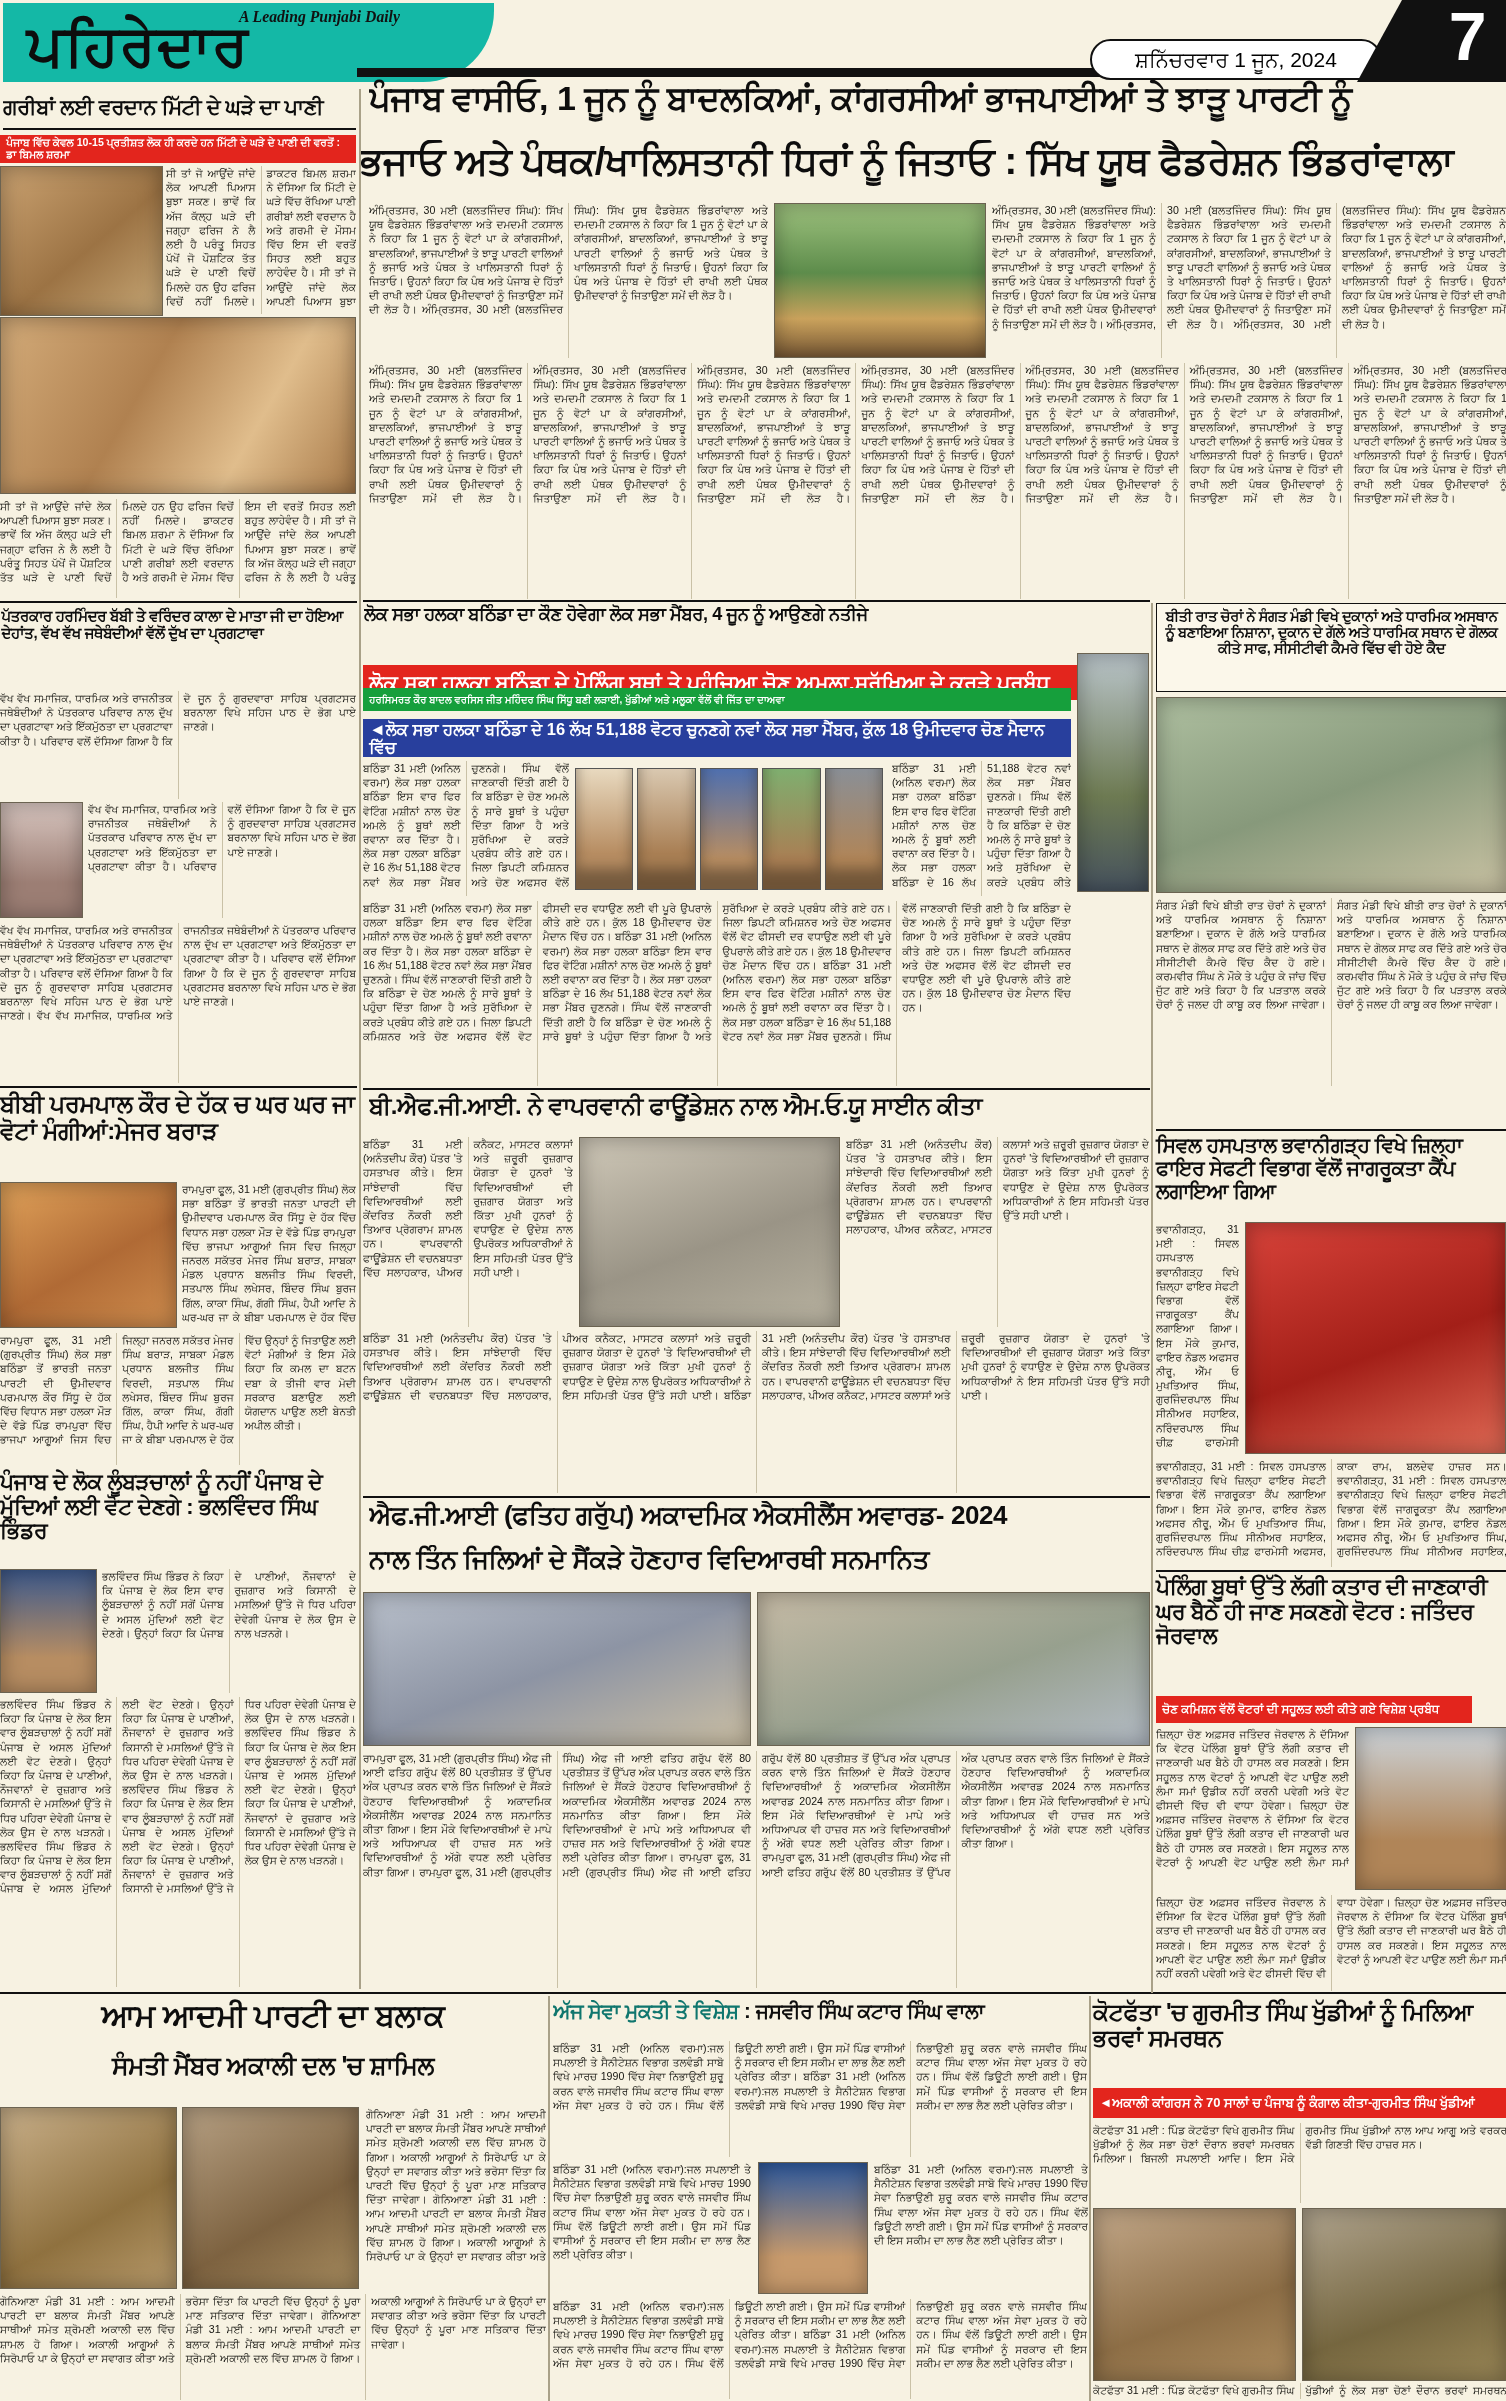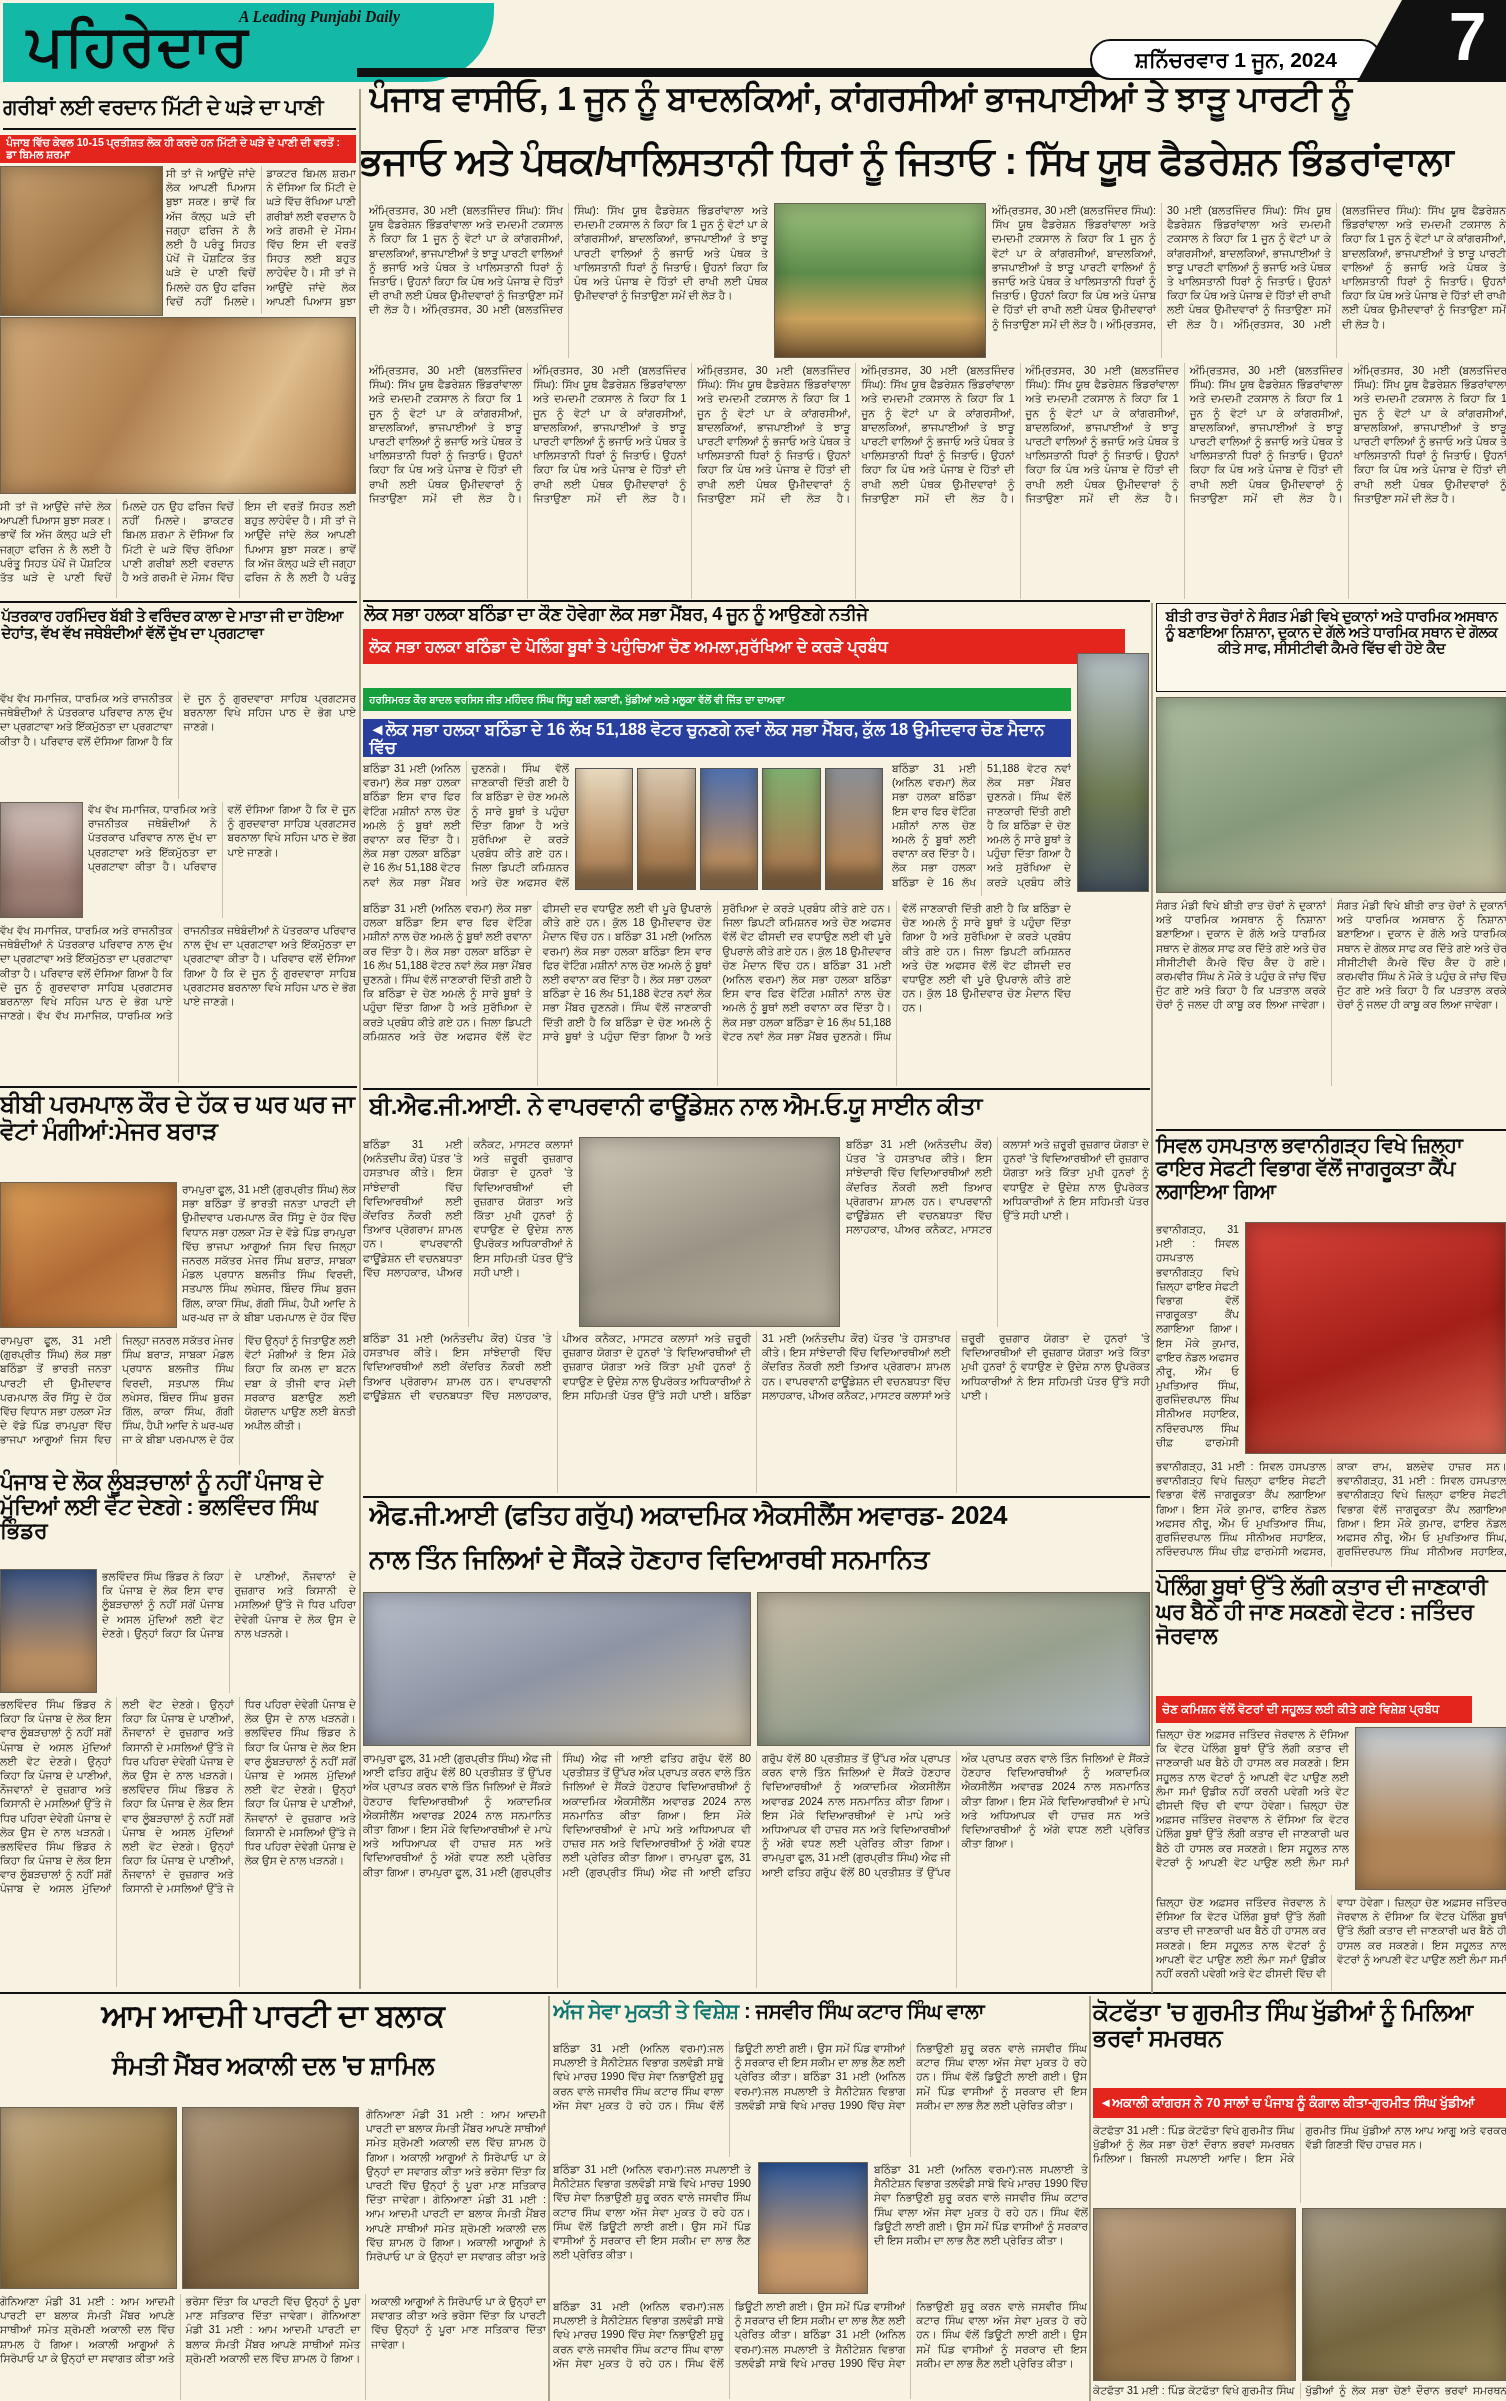--- a/index.html
+++ b/index.html
@@ -10,21 +10,21 @@
   .nw{white-space:nowrap;overflow:hidden}
   .bd{font-size:10.6px;line-height:1.34;color:#14140f;text-align:justify;overflow:hidden;column-gap:11px;column-rule:0.8px solid #c9c1a6}
   .c1{column-count:1}.c2{column-count:2}.c3{column-count:3}.c4{column-count:4}.c7{column-count:7}
   .ban{color:#fff;font-weight:bold;display:flex;align-items:center;padding:0.8px 6.3px;overflow:hidden;line-height:1.1}
   .red{background:#e3251d}.green{background:#169f3c}.blue{background:#283f9d}
   .photo{border:0.8px solid #6b6351;box-shadow:inset 0 0 22px rgba(0,0,0,.35)}
   .vr{background:#a9a188;width:1.6px}
   .hr{background:#111}
   .cands{display:flex;gap:3.9px}
   .cand{flex:1;border:0.8px solid #555;box-shadow:inset 0 -20.4px 14px rgba(40,30,20,.45)}
-  .pill{background:#fff;border:2.4px solid #111;border-radius:22px;display:flex;align-items:center;justify-content:center;font-weight:bold}
+  .pill{background:#fff;border:2.4px solid #111;border-radius:22px;display:flex;align-items:center;justify-content:center;font-weight:normal}
   .wedge{background:#111;clip-path:polygon(30% 0,100% 0,100% 100%,0 100%);display:flex;align-items:flex-start;justify-content:flex-end}
 </style>
 </head>
 <body>
 
 <div id="page">
 
   <div class="s" style="left:0;top:0;width:1506px;height:88px">
     <div class="s" style="left:3.1px;top:3.1px;width:491px;height:79px;background:#14b8a6;border-radius:0 0 71px 0">
       <div class="s" style="left:236px;top:4.7px;font-family:'Liberation Serif','DejaVu Serif',serif;font-style:italic;font-weight:bold;font-size:15.7px;color:#111">A Leading Punjabi Daily</div>
@@ -48,21 +48,21 @@
 
   <div class="s hl nw" style="left:369px;top:79px;width:1138px;height:57px;font-size:34px">ਪੰਜਾਬ ਵਾਸੀਓ, 1 ਜੂਨ ਨੂੰ ਬਾਦਲਕਿਆਂ, ਕਾਂਗਰਸੀਆਂ ਭਾਜਪਾਈਆਂ ਤੇ ਝਾੜੂ ਪਾਰਟੀ ਨੂੰ</div>
   <div class="s hl nw" style="left:360px;top:140px;width:1138px;height:57px;font-size:38px">ਭਜਾਓ ਅਤੇ ਪੰਥਕ/ਖਾਲਿਸਤਾਨੀ ਧਿਰਾਂ ਨੂੰ ਜਿਤਾਓ : ਸਿੱਖ ਯੂਥ ਫੈਡਰੇਸ਼ਨ ਭਿੰਡਰਾਂਵਾਲਾ</div>
   <div class="s bd c2" style="left:369px;top:203px;width:399px;height:155px">ਅੰਮ੍ਰਿਤਸਰ, 30 ਮਈ (ਬਲਤਜਿੰਦਰ ਸਿੰਘ): ਸਿੱਖ ਯੂਥ ਫੈਡਰੇਸ਼ਨ ਭਿੰਡਰਾਂਵਾਲਾ ਅਤੇ ਦਮਦਮੀ ਟਕਸਾਲ ਨੇ ਕਿਹਾ ਕਿ 1 ਜੂਨ ਨੂੰ ਵੋਟਾਂ ਪਾ ਕੇ ਕਾਂਗਰਸੀਆਂ, ਬਾਦਲਕਿਆਂ, ਭਾਜਪਾਈਆਂ ਤੇ ਝਾੜੂ ਪਾਰਟੀ ਵਾਲਿਆਂ ਨੂੰ ਭਜਾਓ ਅਤੇ ਪੰਥਕ ਤੇ ਖਾਲਿਸਤਾਨੀ ਧਿਰਾਂ ਨੂੰ ਜਿਤਾਓ। ਉਹਨਾਂ ਕਿਹਾ ਕਿ ਪੰਥ ਅਤੇ ਪੰਜਾਬ ਦੇ ਹਿੱਤਾਂ ਦੀ ਰਾਖੀ ਲਈ ਪੰਥਕ ਉਮੀਦਵਾਰਾਂ ਨੂੰ ਜਿਤਾਉਣਾ ਸਮੇਂ ਦੀ ਲੋੜ ਹੈ। ਅੰਮ੍ਰਿਤਸਰ, 30 ਮਈ (ਬਲਤਜਿੰਦਰ ਸਿੰਘ): ਸਿੱਖ ਯੂਥ ਫੈਡਰੇਸ਼ਨ ਭਿੰਡਰਾਂਵਾਲਾ ਅਤੇ ਦਮਦਮੀ ਟਕਸਾਲ ਨੇ ਕਿਹਾ ਕਿ 1 ਜੂਨ ਨੂੰ ਵੋਟਾਂ ਪਾ ਕੇ ਕਾਂਗਰਸੀਆਂ, ਬਾਦਲਕਿਆਂ, ਭਾਜਪਾਈਆਂ ਤੇ ਝਾੜੂ ਪਾਰਟੀ ਵਾਲਿਆਂ ਨੂੰ ਭਜਾਓ ਅਤੇ ਪੰਥਕ ਤੇ ਖਾਲਿਸਤਾਨੀ ਧਿਰਾਂ ਨੂੰ ਜਿਤਾਓ। ਉਹਨਾਂ ਕਿਹਾ ਕਿ ਪੰਥ ਅਤੇ ਪੰਜਾਬ ਦੇ ਹਿੱਤਾਂ ਦੀ ਰਾਖੀ ਲਈ ਪੰਥਕ ਉਮੀਦਵਾਰਾਂ ਨੂੰ ਜਿਤਾਉਣਾ ਸਮੇਂ ਦੀ ਲੋੜ ਹੈ। </div>
   <div class="s photo" style="left:774px;top:203px;width:212px;height:155px;background:linear-gradient(180deg,#9ec27e,#5d8c4b 45%,#caa25c 75%,#7a5a36)"></div>
   <div class="s bd c3" style="left:992px;top:203px;width:514px;height:155px">ਅੰਮ੍ਰਿਤਸਰ, 30 ਮਈ (ਬਲਤਜਿੰਦਰ ਸਿੰਘ): ਸਿੱਖ ਯੂਥ ਫੈਡਰੇਸ਼ਨ ਭਿੰਡਰਾਂਵਾਲਾ ਅਤੇ ਦਮਦਮੀ ਟਕਸਾਲ ਨੇ ਕਿਹਾ ਕਿ 1 ਜੂਨ ਨੂੰ ਵੋਟਾਂ ਪਾ ਕੇ ਕਾਂਗਰਸੀਆਂ, ਬਾਦਲਕਿਆਂ, ਭਾਜਪਾਈਆਂ ਤੇ ਝਾੜੂ ਪਾਰਟੀ ਵਾਲਿਆਂ ਨੂੰ ਭਜਾਓ ਅਤੇ ਪੰਥਕ ਤੇ ਖਾਲਿਸਤਾਨੀ ਧਿਰਾਂ ਨੂੰ ਜਿਤਾਓ। ਉਹਨਾਂ ਕਿਹਾ ਕਿ ਪੰਥ ਅਤੇ ਪੰਜਾਬ ਦੇ ਹਿੱਤਾਂ ਦੀ ਰਾਖੀ ਲਈ ਪੰਥਕ ਉਮੀਦਵਾਰਾਂ ਨੂੰ ਜਿਤਾਉਣਾ ਸਮੇਂ ਦੀ ਲੋੜ ਹੈ। ਅੰਮ੍ਰਿਤਸਰ, 30 ਮਈ (ਬਲਤਜਿੰਦਰ ਸਿੰਘ): ਸਿੱਖ ਯੂਥ ਫੈਡਰੇਸ਼ਨ ਭਿੰਡਰਾਂਵਾਲਾ ਅਤੇ ਦਮਦਮੀ ਟਕਸਾਲ ਨੇ ਕਿਹਾ ਕਿ 1 ਜੂਨ ਨੂੰ ਵੋਟਾਂ ਪਾ ਕੇ ਕਾਂਗਰਸੀਆਂ, ਬਾਦਲਕਿਆਂ, ਭਾਜਪਾਈਆਂ ਤੇ ਝਾੜੂ ਪਾਰਟੀ ਵਾਲਿਆਂ ਨੂੰ ਭਜਾਓ ਅਤੇ ਪੰਥਕ ਤੇ ਖਾਲਿਸਤਾਨੀ ਧਿਰਾਂ ਨੂੰ ਜਿਤਾਓ। ਉਹਨਾਂ ਕਿਹਾ ਕਿ ਪੰਥ ਅਤੇ ਪੰਜਾਬ ਦੇ ਹਿੱਤਾਂ ਦੀ ਰਾਖੀ ਲਈ ਪੰਥਕ ਉਮੀਦਵਾਰਾਂ ਨੂੰ ਜਿਤਾਉਣਾ ਸਮੇਂ ਦੀ ਲੋੜ ਹੈ। ਅੰਮ੍ਰਿਤਸਰ, 30 ਮਈ (ਬਲਤਜਿੰਦਰ ਸਿੰਘ): ਸਿੱਖ ਯੂਥ ਫੈਡਰੇਸ਼ਨ ਭਿੰਡਰਾਂਵਾਲਾ ਅਤੇ ਦਮਦਮੀ ਟਕਸਾਲ ਨੇ ਕਿਹਾ ਕਿ 1 ਜੂਨ ਨੂੰ ਵੋਟਾਂ ਪਾ ਕੇ ਕਾਂਗਰਸੀਆਂ, ਬਾਦਲਕਿਆਂ, ਭਾਜਪਾਈਆਂ ਤੇ ਝਾੜੂ ਪਾਰਟੀ ਵਾਲਿਆਂ ਨੂੰ ਭਜਾਓ ਅਤੇ ਪੰਥਕ ਤੇ ਖਾਲਿਸਤਾਨੀ ਧਿਰਾਂ ਨੂੰ ਜਿਤਾਓ। ਉਹਨਾਂ ਕਿਹਾ ਕਿ ਪੰਥ ਅਤੇ ਪੰਜਾਬ ਦੇ ਹਿੱਤਾਂ ਦੀ ਰਾਖੀ ਲਈ ਪੰਥਕ ਉਮੀਦਵਾਰਾਂ ਨੂੰ ਜਿਤਾਉਣਾ ਸਮੇਂ ਦੀ ਲੋੜ ਹੈ। </div>
   <div class="s bd c7" style="left:369px;top:363px;width:1138px;height:236px">ਅੰਮ੍ਰਿਤਸਰ, 30 ਮਈ (ਬਲਤਜਿੰਦਰ ਸਿੰਘ): ਸਿੱਖ ਯੂਥ ਫੈਡਰੇਸ਼ਨ ਭਿੰਡਰਾਂਵਾਲਾ ਅਤੇ ਦਮਦਮੀ ਟਕਸਾਲ ਨੇ ਕਿਹਾ ਕਿ 1 ਜੂਨ ਨੂੰ ਵੋਟਾਂ ਪਾ ਕੇ ਕਾਂਗਰਸੀਆਂ, ਬਾਦਲਕਿਆਂ, ਭਾਜਪਾਈਆਂ ਤੇ ਝਾੜੂ ਪਾਰਟੀ ਵਾਲਿਆਂ ਨੂੰ ਭਜਾਓ ਅਤੇ ਪੰਥਕ ਤੇ ਖਾਲਿਸਤਾਨੀ ਧਿਰਾਂ ਨੂੰ ਜਿਤਾਓ। ਉਹਨਾਂ ਕਿਹਾ ਕਿ ਪੰਥ ਅਤੇ ਪੰਜਾਬ ਦੇ ਹਿੱਤਾਂ ਦੀ ਰਾਖੀ ਲਈ ਪੰਥਕ ਉਮੀਦਵਾਰਾਂ ਨੂੰ ਜਿਤਾਉਣਾ ਸਮੇਂ ਦੀ ਲੋੜ ਹੈ। ਅੰਮ੍ਰਿਤਸਰ, 30 ਮਈ (ਬਲਤਜਿੰਦਰ ਸਿੰਘ): ਸਿੱਖ ਯੂਥ ਫੈਡਰੇਸ਼ਨ ਭਿੰਡਰਾਂਵਾਲਾ ਅਤੇ ਦਮਦਮੀ ਟਕਸਾਲ ਨੇ ਕਿਹਾ ਕਿ 1 ਜੂਨ ਨੂੰ ਵੋਟਾਂ ਪਾ ਕੇ ਕਾਂਗਰਸੀਆਂ, ਬਾਦਲਕਿਆਂ, ਭਾਜਪਾਈਆਂ ਤੇ ਝਾੜੂ ਪਾਰਟੀ ਵਾਲਿਆਂ ਨੂੰ ਭਜਾਓ ਅਤੇ ਪੰਥਕ ਤੇ ਖਾਲਿਸਤਾਨੀ ਧਿਰਾਂ ਨੂੰ ਜਿਤਾਓ। ਉਹਨਾਂ ਕਿਹਾ ਕਿ ਪੰਥ ਅਤੇ ਪੰਜਾਬ ਦੇ ਹਿੱਤਾਂ ਦੀ ਰਾਖੀ ਲਈ ਪੰਥਕ ਉਮੀਦਵਾਰਾਂ ਨੂੰ ਜਿਤਾਉਣਾ ਸਮੇਂ ਦੀ ਲੋੜ ਹੈ। ਅੰਮ੍ਰਿਤਸਰ, 30 ਮਈ (ਬਲਤਜਿੰਦਰ ਸਿੰਘ): ਸਿੱਖ ਯੂਥ ਫੈਡਰੇਸ਼ਨ ਭਿੰਡਰਾਂਵਾਲਾ ਅਤੇ ਦਮਦਮੀ ਟਕਸਾਲ ਨੇ ਕਿਹਾ ਕਿ 1 ਜੂਨ ਨੂੰ ਵੋਟਾਂ ਪਾ ਕੇ ਕਾਂਗਰਸੀਆਂ, ਬਾਦਲਕਿਆਂ, ਭਾਜਪਾਈਆਂ ਤੇ ਝਾੜੂ ਪਾਰਟੀ ਵਾਲਿਆਂ ਨੂੰ ਭਜਾਓ ਅਤੇ ਪੰਥਕ ਤੇ ਖਾਲਿਸਤਾਨੀ ਧਿਰਾਂ ਨੂੰ ਜਿਤਾਓ। ਉਹਨਾਂ ਕਿਹਾ ਕਿ ਪੰਥ ਅਤੇ ਪੰਜਾਬ ਦੇ ਹਿੱਤਾਂ ਦੀ ਰਾਖੀ ਲਈ ਪੰਥਕ ਉਮੀਦਵਾਰਾਂ ਨੂੰ ਜਿਤਾਉਣਾ ਸਮੇਂ ਦੀ ਲੋੜ ਹੈ। ਅੰਮ੍ਰਿਤਸਰ, 30 ਮਈ (ਬਲਤਜਿੰਦਰ ਸਿੰਘ): ਸਿੱਖ ਯੂਥ ਫੈਡਰੇਸ਼ਨ ਭਿੰਡਰਾਂਵਾਲਾ ਅਤੇ ਦਮਦਮੀ ਟਕਸਾਲ ਨੇ ਕਿਹਾ ਕਿ 1 ਜੂਨ ਨੂੰ ਵੋਟਾਂ ਪਾ ਕੇ ਕਾਂਗਰਸੀਆਂ, ਬਾਦਲਕਿਆਂ, ਭਾਜਪਾਈਆਂ ਤੇ ਝਾੜੂ ਪਾਰਟੀ ਵਾਲਿਆਂ ਨੂੰ ਭਜਾਓ ਅਤੇ ਪੰਥਕ ਤੇ ਖਾਲਿਸਤਾਨੀ ਧਿਰਾਂ ਨੂੰ ਜਿਤਾਓ। ਉਹਨਾਂ ਕਿਹਾ ਕਿ ਪੰਥ ਅਤੇ ਪੰਜਾਬ ਦੇ ਹਿੱਤਾਂ ਦੀ ਰਾਖੀ ਲਈ ਪੰਥਕ ਉਮੀਦਵਾਰਾਂ ਨੂੰ ਜਿਤਾਉਣਾ ਸਮੇਂ ਦੀ ਲੋੜ ਹੈ। ਅੰਮ੍ਰਿਤਸਰ, 30 ਮਈ (ਬਲਤਜਿੰਦਰ ਸਿੰਘ): ਸਿੱਖ ਯੂਥ ਫੈਡਰੇਸ਼ਨ ਭਿੰਡਰਾਂਵਾਲਾ ਅਤੇ ਦਮਦਮੀ ਟਕਸਾਲ ਨੇ ਕਿਹਾ ਕਿ 1 ਜੂਨ ਨੂੰ ਵੋਟਾਂ ਪਾ ਕੇ ਕਾਂਗਰਸੀਆਂ, ਬਾਦਲਕਿਆਂ, ਭਾਜਪਾਈਆਂ ਤੇ ਝਾੜੂ ਪਾਰਟੀ ਵਾਲਿਆਂ ਨੂੰ ਭਜਾਓ ਅਤੇ ਪੰਥਕ ਤੇ ਖਾਲਿਸਤਾਨੀ ਧਿਰਾਂ ਨੂੰ ਜਿਤਾਓ। ਉਹਨਾਂ ਕਿਹਾ ਕਿ ਪੰਥ ਅਤੇ ਪੰਜਾਬ ਦੇ ਹਿੱਤਾਂ ਦੀ ਰਾਖੀ ਲਈ ਪੰਥਕ ਉਮੀਦਵਾਰਾਂ ਨੂੰ ਜਿਤਾਉਣਾ ਸਮੇਂ ਦੀ ਲੋੜ ਹੈ। ਅੰਮ੍ਰਿਤਸਰ, 30 ਮਈ (ਬਲਤਜਿੰਦਰ ਸਿੰਘ): ਸਿੱਖ ਯੂਥ ਫੈਡਰੇਸ਼ਨ ਭਿੰਡਰਾਂਵਾਲਾ ਅਤੇ ਦਮਦਮੀ ਟਕਸਾਲ ਨੇ ਕਿਹਾ ਕਿ 1 ਜੂਨ ਨੂੰ ਵੋਟਾਂ ਪਾ ਕੇ ਕਾਂਗਰਸੀਆਂ, ਬਾਦਲਕਿਆਂ, ਭਾਜਪਾਈਆਂ ਤੇ ਝਾੜੂ ਪਾਰਟੀ ਵਾਲਿਆਂ ਨੂੰ ਭਜਾਓ ਅਤੇ ਪੰਥਕ ਤੇ ਖਾਲਿਸਤਾਨੀ ਧਿਰਾਂ ਨੂੰ ਜਿਤਾਓ। ਉਹਨਾਂ ਕਿਹਾ ਕਿ ਪੰਥ ਅਤੇ ਪੰਜਾਬ ਦੇ ਹਿੱਤਾਂ ਦੀ ਰਾਖੀ ਲਈ ਪੰਥਕ ਉਮੀਦਵਾਰਾਂ ਨੂੰ ਜਿਤਾਉਣਾ ਸਮੇਂ ਦੀ ਲੋੜ ਹੈ। ਅੰਮ੍ਰਿਤਸਰ, 30 ਮਈ (ਬਲਤਜਿੰਦਰ ਸਿੰਘ): ਸਿੱਖ ਯੂਥ ਫੈਡਰੇਸ਼ਨ ਭਿੰਡਰਾਂਵਾਲਾ ਅਤੇ ਦਮਦਮੀ ਟਕਸਾਲ ਨੇ ਕਿਹਾ ਕਿ 1 ਜੂਨ ਨੂੰ ਵੋਟਾਂ ਪਾ ਕੇ ਕਾਂਗਰਸੀਆਂ, ਬਾਦਲਕਿਆਂ, ਭਾਜਪਾਈਆਂ ਤੇ ਝਾੜੂ ਪਾਰਟੀ ਵਾਲਿਆਂ ਨੂੰ ਭਜਾਓ ਅਤੇ ਪੰਥਕ ਤੇ ਖਾਲਿਸਤਾਨੀ ਧਿਰਾਂ ਨੂੰ ਜਿਤਾਓ। ਉਹਨਾਂ ਕਿਹਾ ਕਿ ਪੰਥ ਅਤੇ ਪੰਜਾਬ ਦੇ ਹਿੱਤਾਂ ਦੀ ਰਾਖੀ ਲਈ ਪੰਥਕ ਉਮੀਦਵਾਰਾਂ ਨੂੰ ਜਿਤਾਉਣਾ ਸਮੇਂ ਦੀ ਲੋੜ ਹੈ। </div>
 
   <div class="s hr" style="left:363px;top:600px;width:787px;height:2.4px"></div>
   <div class="s hl nw" style="left:364px;top:604px;width:760px;height:46px;font-size:18px">ਲੋਕ ਸਭਾ ਹਲਕਾ ਬਠਿੰਡਾ ਦਾ ਕੌਣ ਹੋਵੇਗਾ ਲੋਕ ਸਭਾ ਮੈਂਬਰ, 4 ਜੂਨ ਨੂੰ ਆਉਣਗੇ ਨਤੀਜੇ</div>
-  <div class="s ban red" style="left:363px;top:629px;width:762px;height:35px;font-size:16px">ਲੋਕ ਸਭਾ ਹਲਕਾ ਬਠਿੰਡਾ ਦੇ ਪੋਲਿੰਗ ਬੂਥਾਂ ਤੇ ਪਹੁੰਚਿਆ ਚੋਣ ਅਮਲਾ,ਸੁਰੱਖਿਆ ਦੇ ਕਰੜੇ ਪ੍ਰਬੰਧ</div>
+  <div class="s ban red" style="left:363px;top:665px;width:762px;height:35px;font-size:21px">ਲੋਕ ਸਭਾ ਹਲਕਾ ਬਠਿੰਡਾ ਦੇ ਪੋਲਿੰਗ ਬੂਥਾਂ ਤੇ ਪਹੁੰਚਿਆ ਚੋਣ ਅਮਲਾ,ਸੁਰੱਖਿਆ ਦੇ ਕਰੜੇ ਪ੍ਰਬੰਧ</div>
   <div class="s ban green" style="left:363px;top:688px;width:708px;height:23px;font-size:10px">ਹਰਸਿਮਰਤ ਕੌਰ ਬਾਦਲ ਵਰਸਿਸ ਜੀਤ ਮਹਿੰਦਰ ਸਿੰਘ ਸਿੱਧੂ ਬਣੀ ਲੜਾਈ, ਖੁੱਡੀਆਂ ਅਤੇ ਮਲੂਕਾ ਵੱਲੋਂ ਵੀ ਜਿੱਤ ਦਾ ਦਾਅਵਾ</div>
   <div class="s ban blue" style="left:363px;top:719px;width:708px;height:38px;font-size:16.5px">◄ਲੋਕ ਸਭਾ ਹਲਕਾ ਬਠਿੰਡਾ ਦੇ 16 ਲੱਖ 51,188 ਵੋਟਰ ਚੁਨਣਗੇ ਨਵਾਂ ਲੋਕ ਸਭਾ ਮੈਂਬਰ, ਕੁੱਲ 18 ਉਮੀਦਵਾਰ ਚੋਣ ਮੈਦਾਨ ਵਿੱਚ</div>
   <div class="s bd c2" style="left:363px;top:761px;width:206px;height:135px">ਬਠਿੰਡਾ 31 ਮਈ (ਅਨਿਲ ਵਰਮਾ) ਲੋਕ ਸਭਾ ਹਲਕਾ ਬਠਿੰਡਾ ਇਸ ਵਾਰ ਫਿਰ ਵੋਟਿੰਗ ਮਸ਼ੀਨਾਂ ਨਾਲ ਚੋਣ ਅਮਲੇ ਨੂੰ ਬੂਥਾਂ ਲਈ ਰਵਾਨਾ ਕਰ ਦਿੱਤਾ ਹੈ। ਲੋਕ ਸਭਾ ਹਲਕਾ ਬਠਿੰਡਾ ਦੇ 16 ਲੱਖ 51,188 ਵੋਟਰ ਨਵਾਂ ਲੋਕ ਸਭਾ ਮੈਂਬਰ ਚੁਣਨਗੇ। ਸਿੰਘ ਵੱਲੋਂ ਜਾਣਕਾਰੀ ਦਿੱਤੀ ਗਈ ਹੈ ਕਿ ਬਠਿੰਡਾ ਦੇ ਚੋਣ ਅਮਲੇ ਨੂੰ ਸਾਰੇ ਬੂਥਾਂ ਤੇ ਪਹੁੰਚਾ ਦਿੱਤਾ ਗਿਆ ਹੈ ਅਤੇ ਸੁਰੱਖਿਆ ਦੇ ਕਰੜੇ ਪ੍ਰਬੰਧ ਕੀਤੇ ਗਏ ਹਨ। ਜਿਲਾ ਡਿਪਟੀ ਕਮਿਸ਼ਨਰ ਅਤੇ ਚੋਣ ਅਫਸਰ ਵੱਲੋਂ ਵੋਟ ਫੀਸਦੀ ਦਰ ਵਧਾਉਣ ਲਈ ਵੀ ਪੂਰੇ ਉਪਰਾਲੇ ਕੀਤੇ ਗਏ ਹਨ। ਕੁੱਲ 18 ਉਮੀਦਵਾਰ ਚੋਣ ਮੈਦਾਨ ਵਿੱਚ ਹਨ। </div>
   <div class="s cands" style="left:575px;top:768px;width:308px;height:122px">
     <div class="cand" style="background:linear-gradient(180deg,#e8d9bf,#b78d62 70%)"></div>
     <div class="cand" style="background:linear-gradient(180deg,#d9c8b0,#a97f54 70%)"></div>
     <div class="cand" style="background:linear-gradient(180deg,#4f6fae,#b78d62 75%)"></div>
     <div class="cand" style="background:linear-gradient(180deg,#7fae6f,#a97f54 75%)"></div>
     <div class="cand" style="background:linear-gradient(180deg,#8a8f96,#b08558 75%)"></div>
   </div>

